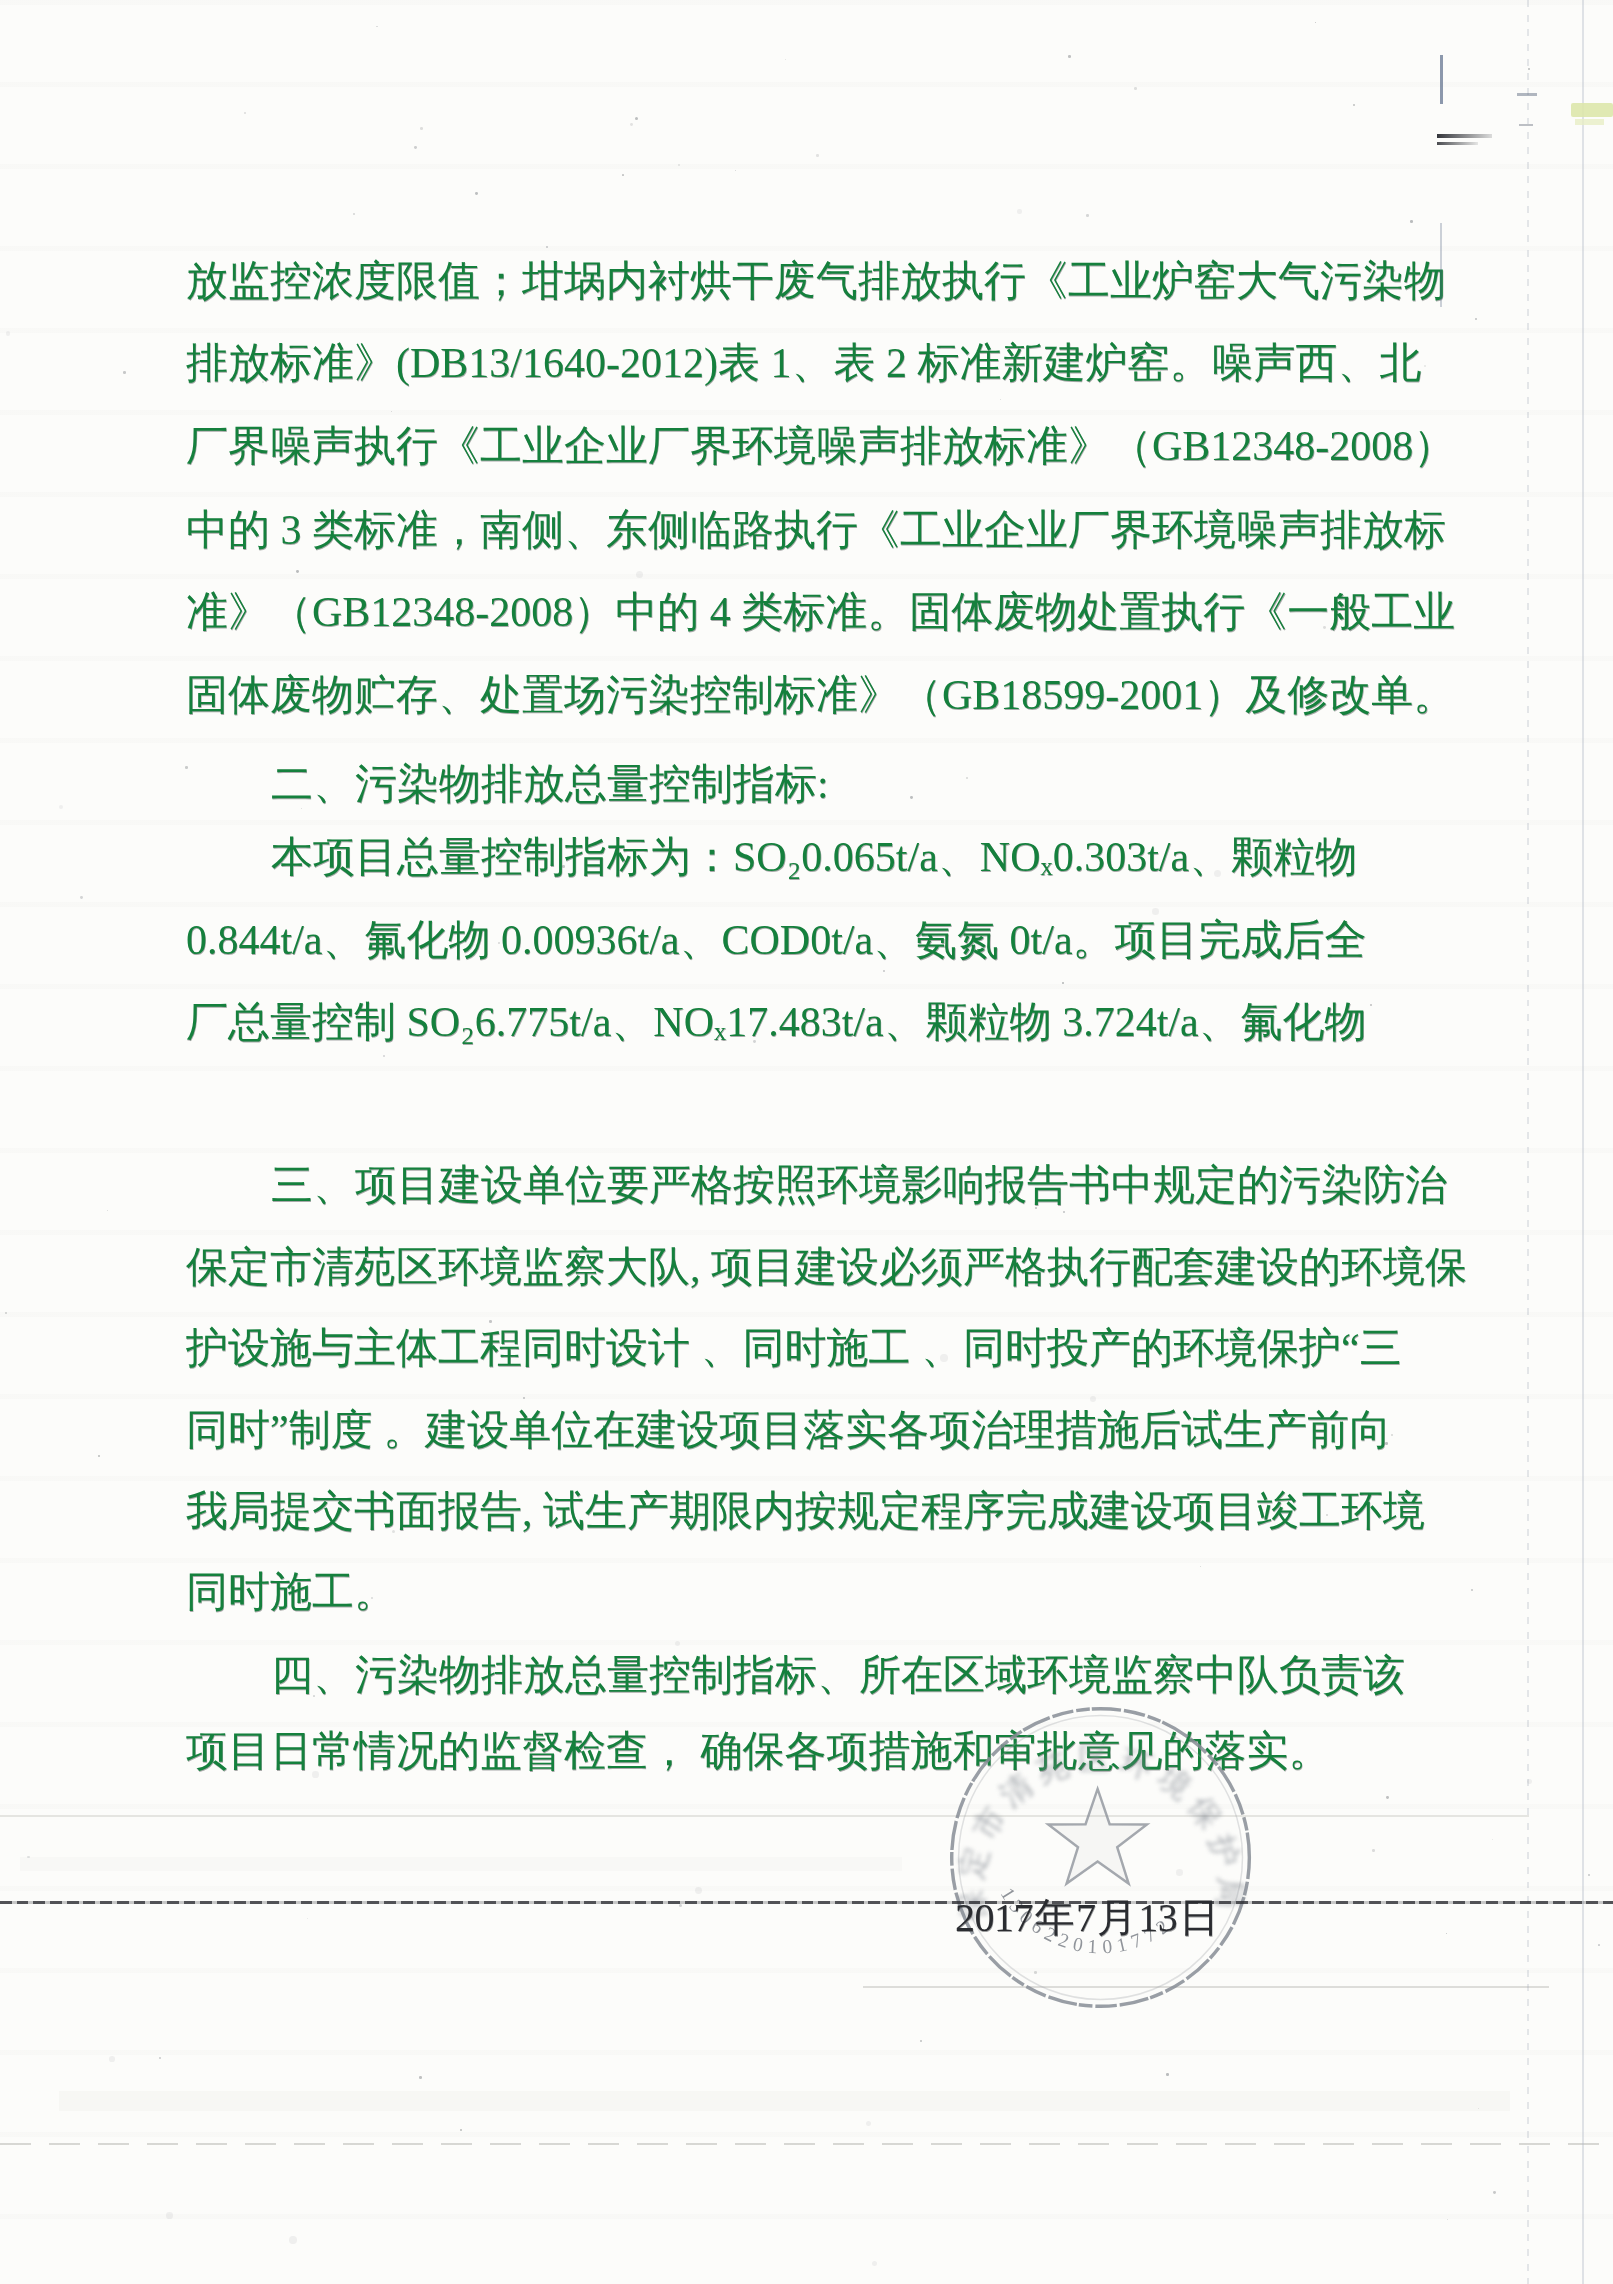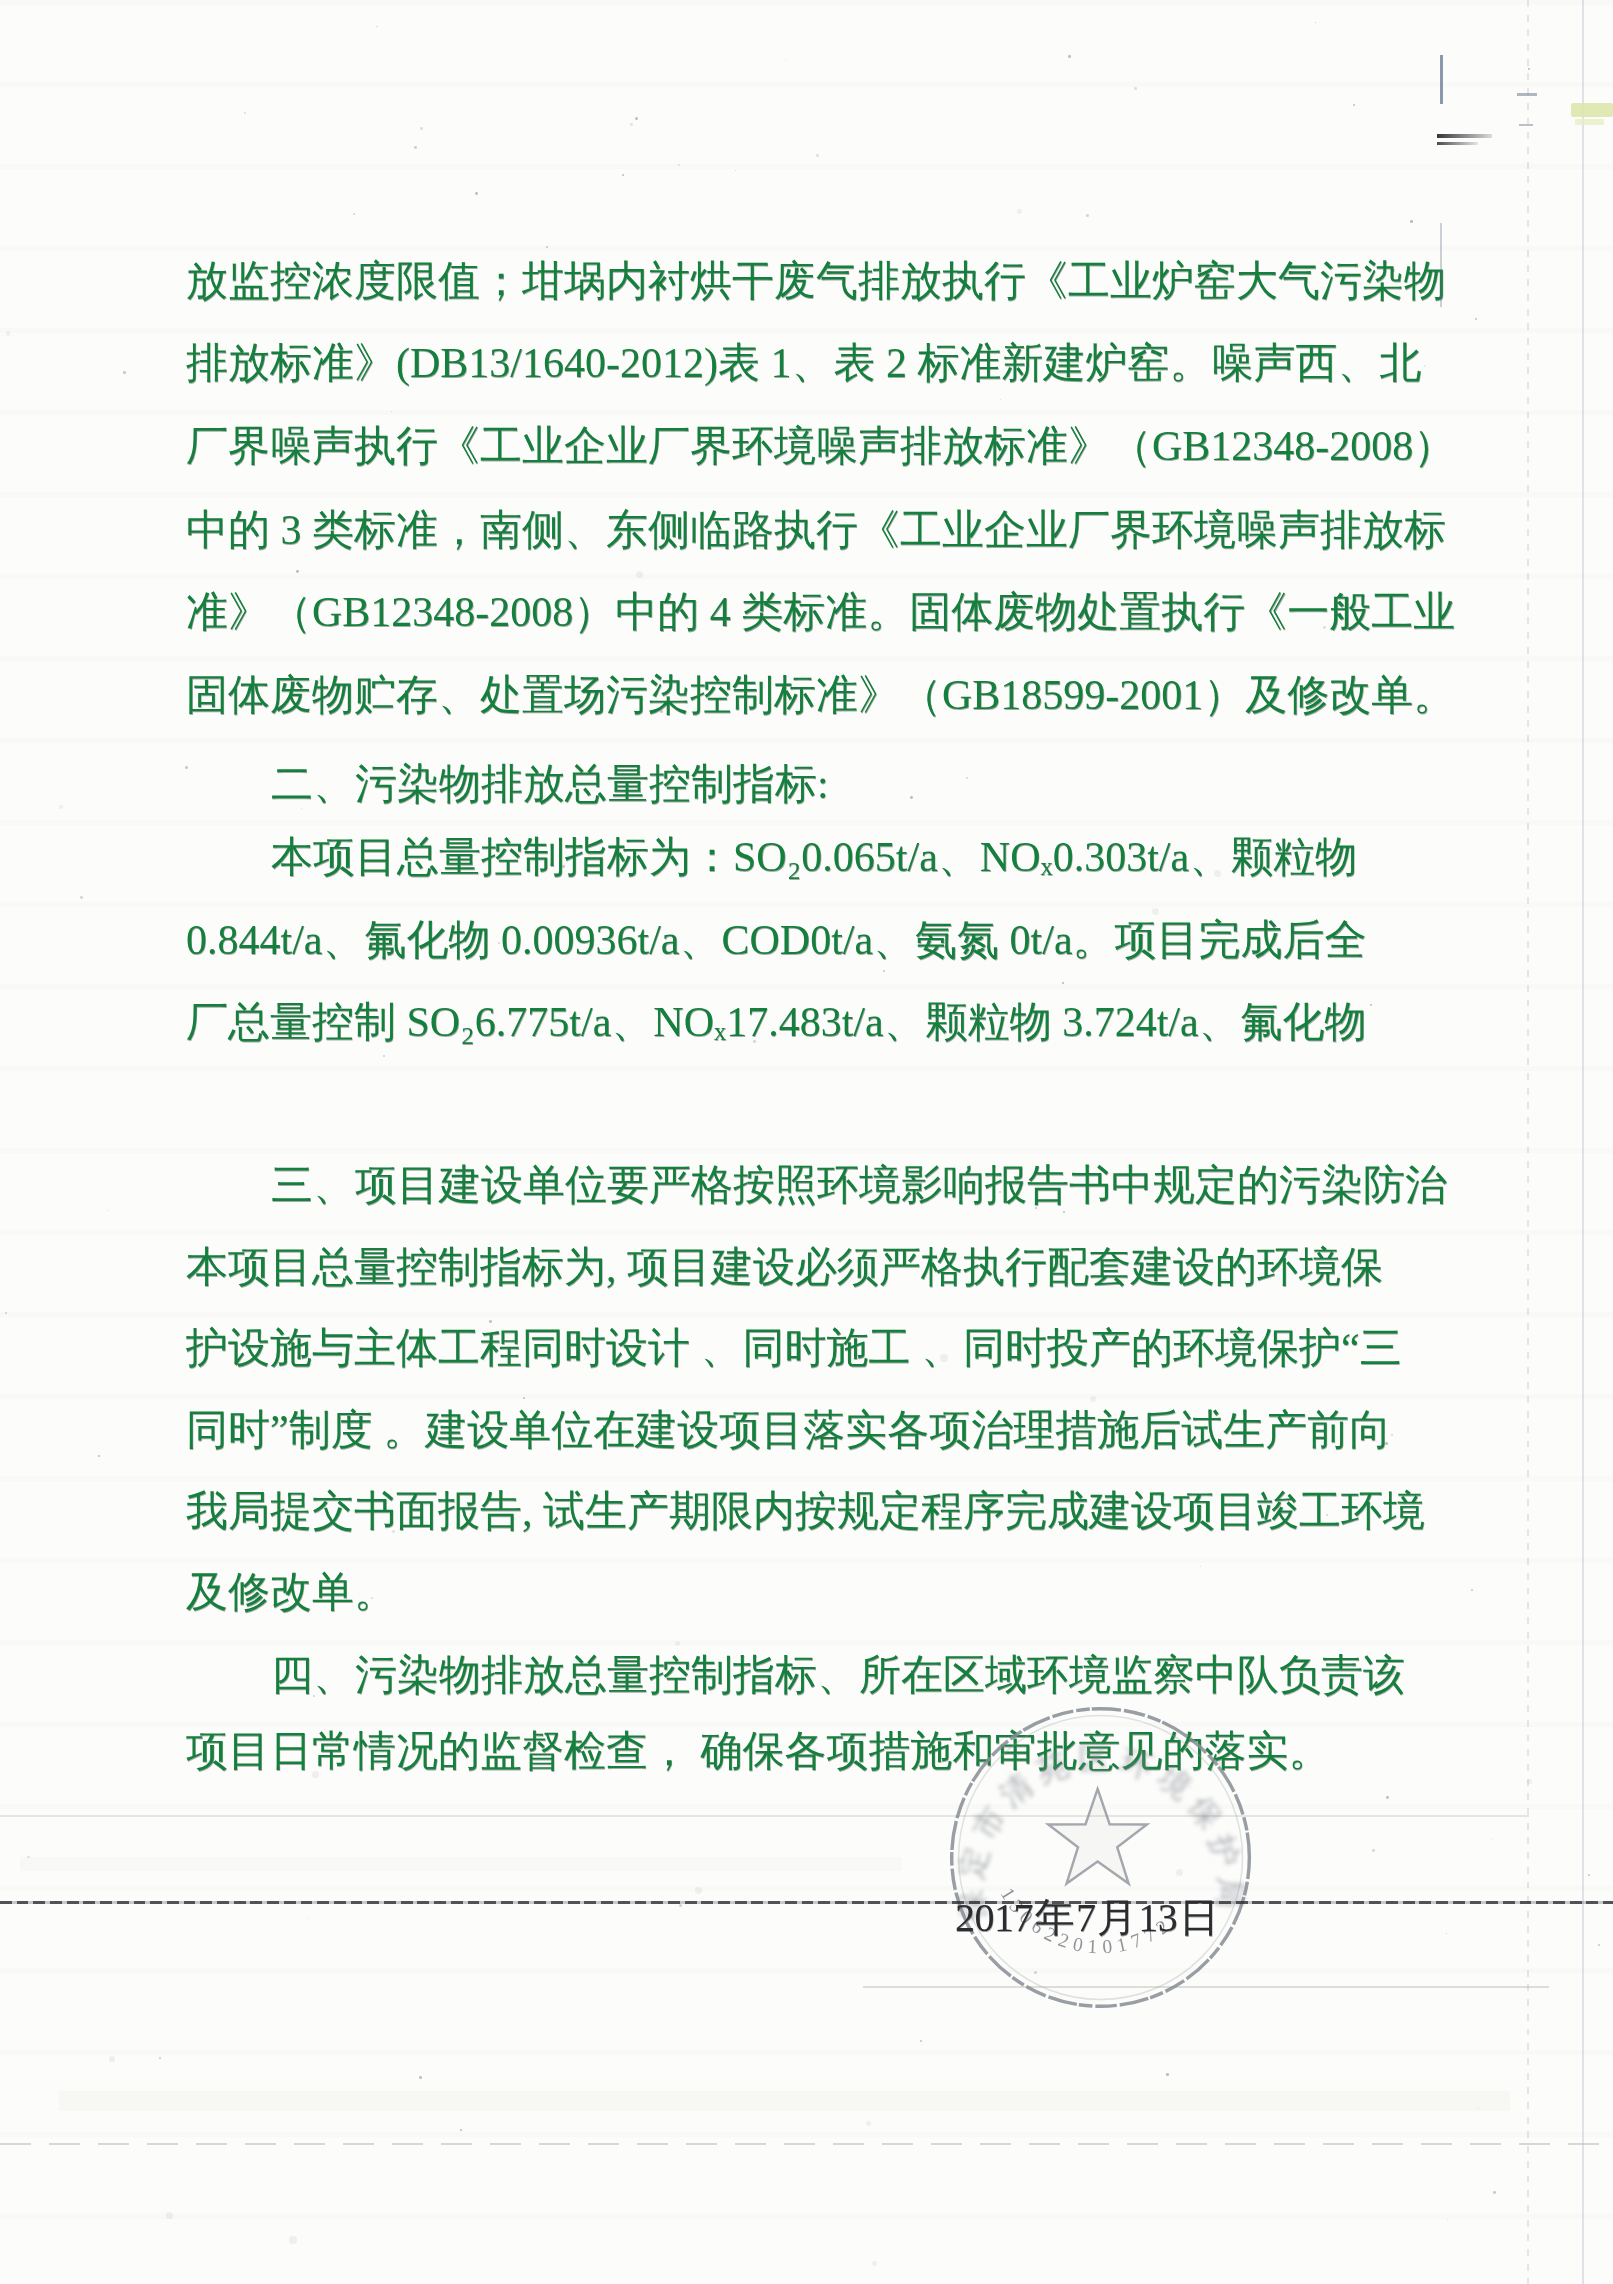--- a/index.html
+++ b/index.html
@@ -79,25 +79,25 @@
   <div class="tl" style="top:335px">排放标准》(DB13/1640-2012)表 1、表 2 标准新建炉窑。噪声西、北</div>
   <div class="tl" style="top:418px">厂界噪声执行《工业企业厂界环境噪声排放标准》（GB12348-2008）</div>
   <div class="tl" style="top:502px">中的 3 类标准，南侧、东侧临路执行《工业企业厂界环境噪声排放标</div>
   <div class="tl" style="top:584px">准》（GB12348-2008）中的 4 类标准。固体废物处置执行《一般工业</div>
   <div class="tl" style="top:667px">固体废物贮存、处置场污染控制标准》（GB18599-2001）及修改单。</div>
   <div class="tl ind" style="top:756px">二、污染物排放总量控制指标:</div>
   <div class="tl ind" style="top:829px">本项目总量控制指标为：SO₂0.065t/a、NOₓ0.303t/a、颗粒物</div>
   <div class="tl" style="top:912px">0.844t/a、氟化物 0.00936t/a、COD0t/a、氨氮 0t/a。项目完成后全</div>
   <div class="tl" style="top:994px">厂总量控制 SO₂6.775t/a、NOₓ17.483t/a、颗粒物 3.724t/a、氟化物</div>
   <div class="tl ind" style="top:1157px">三、项目建设单位要严格按照环境影响报告书中规定的污染防治</div>
-  <div class="tl" style="top:1239px">本项目总量控制指标为, 项目建设必须严格执行配套建设的环境保</div>
+  <div class="tl" style="top:1239px">保定市清苑区环境监察大队, 项目建设必须严格执行配套建设的环境保</div>
   <div class="tl" style="top:1320px">护设施与主体工程同时设计 、同时施工 、同时投产的环境保护“三</div>
   <div class="tl" style="top:1483px">我局提交书面报告, 试生产期限内按规定程序完成建设项目竣工环境</div>
   <div class="tl" style="top:1402px">同时”制度 。建设单位在建设项目落实各项治理措施后试生产前向</div>
-  <div class="tl" style="top:1564px">及修改单。</div>
+  <div class="tl" style="top:1564px">同时施工。</div>
   <div class="tl ind" style="top:1647px">四、污染物排放总量控制指标、所在区域环境监察中队负责该</div>
   <div class="tl" style="top:1723px">项目日常情况的监督检查， 确保各项措施和审批意见的落实。</div>
 
   <div class="date">2017 年 7 月 13 日</div>
 
   <div class="stamp">
     <svg viewBox="0 0 334 340" xmlns="http://www.w3.org/2000/svg">
       <g class="smudge">
         <circle cx="165" cy="171" r="152" fill="none" stroke="#878d95" stroke-width="3.5" stroke-dasharray="22 3 14 2 30 3" opacity="0.85"></circle>
         <circle cx="165" cy="171" r="145" fill="none" stroke="#9aa0a7" stroke-width="1.5" opacity="0.3"></circle>

